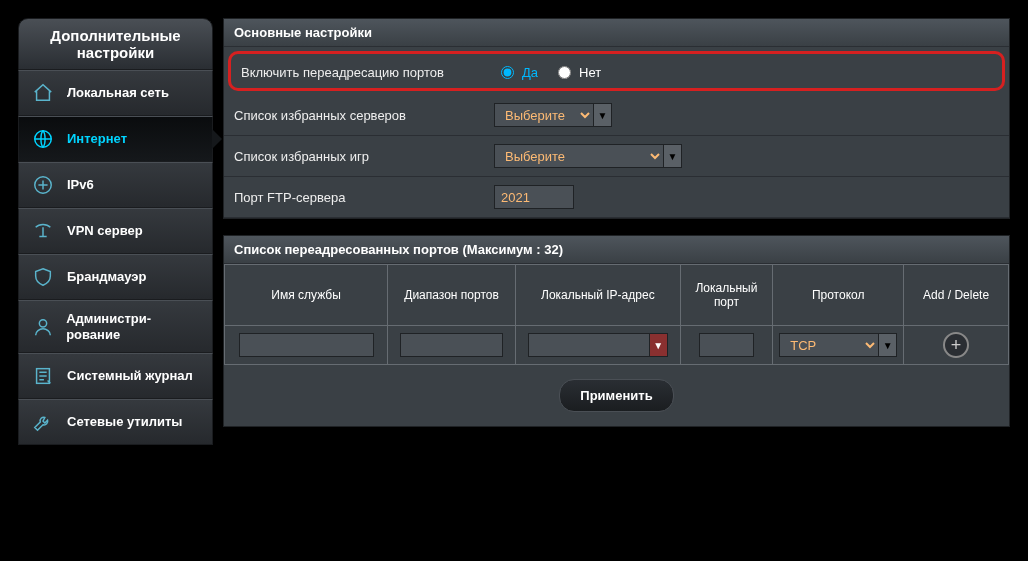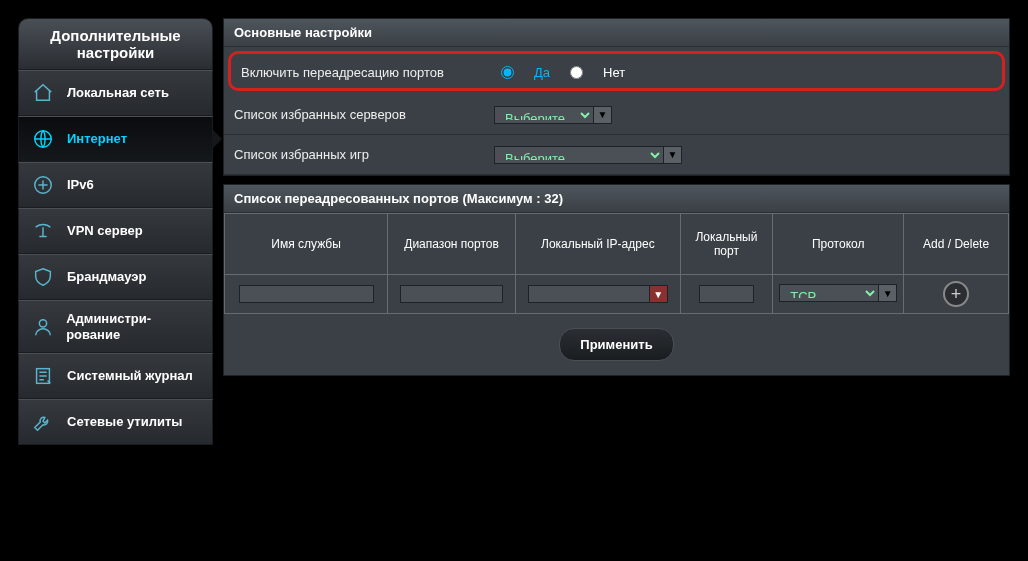--- a/index.html
+++ b/index.html
@@ -51,21 +51,21 @@
   border-top: 10px solid transparent;
   border-bottom: 10px solid transparent;
   border-left: 10px solid #15181b;
 }
 .sidebar-item .icon { width: 24px; height: 24px; display: flex; align-items: center; justify-content: center; }
 .sidebar-item .label { font-weight: bold; line-height: 1.2; }
 .main { flex: 1; }
 .panel {
   background: #3a4045;
   border: 1px solid #1f2225;
-  margin-bottom: 8px;
+  margin-bottom: 16px;
 }
 .panel-header {
   background: linear-gradient(#4e555c, #3a4045);
   padding: 6px 10px;
   font-weight: bold;
   color: #fff;
   border-bottom: 1px solid #2a2e33;
 }
 .row {
   display: flex;
@@ -75,30 +75,30 @@
   min-height: 40px;
 }
 .row .label { width: 260px; color: #eee; }
 .row .value { flex: 1; display: flex; align-items: center; gap: 6px; }
 .highlight-row {
   border: 3px solid #d62020;
   border-radius: 10px;
   margin: 4px;
   align-items: flex-end;
 }
-.radio-group { display: flex; align-items: center; gap: 20px; margin-right: 14px; }
+.radio-group { display: flex; align-items: center; gap: 8px; margin-right: 14px; }
 .radio-group.sel { color: #00b8ff; }
 .radio-group input { accent-color: #00b8ff; }
 select, input[type="text"] {
   background: #4a5056;
   border: 1px solid #1f2225;
-  color: #86efac;
+  color: #fdba74;
   padding: 3px 6px;
   font-size: 13px;
-  height: 18px;
+  height: 24px;
 }
 select { min-width: 100px; }
 .table { width: 100%; border-collapse: collapse; }
 .table th {
   background: #3a4045;
   border: 1px solid #666c72;
   padding: 16px 6px;
   font-weight: normal;
   color: #fff;
   font-size: 12px;
@@ -271,20 +271,26 @@
         <div class="value">
           <span class="select-wrap">
             <select style="width:170px">
               <option>Выберите</option>
             </select>
             <span class="arrow">▼</span>
           </span>
         </div>
       </div>
 
+      <div class="row">
+        <div class="label">Порт FTP-сервера</div>
+        <div class="value">
+          <input type="text" style="width: 80px;" value="2021">
+        </div>
+      </div>
     </div>
 
     <div class="panel">
       <div class="panel-header">Список переадресованных портов (Максимум : 32)</div>
       <table class="table">
         <thead>
           <tr>
             <th style="width:22%">Имя службы</th>
             <th style="width:17%">Диапазон портов</th>
             <th style="width:22%">Локальный IP-адрес</th>

